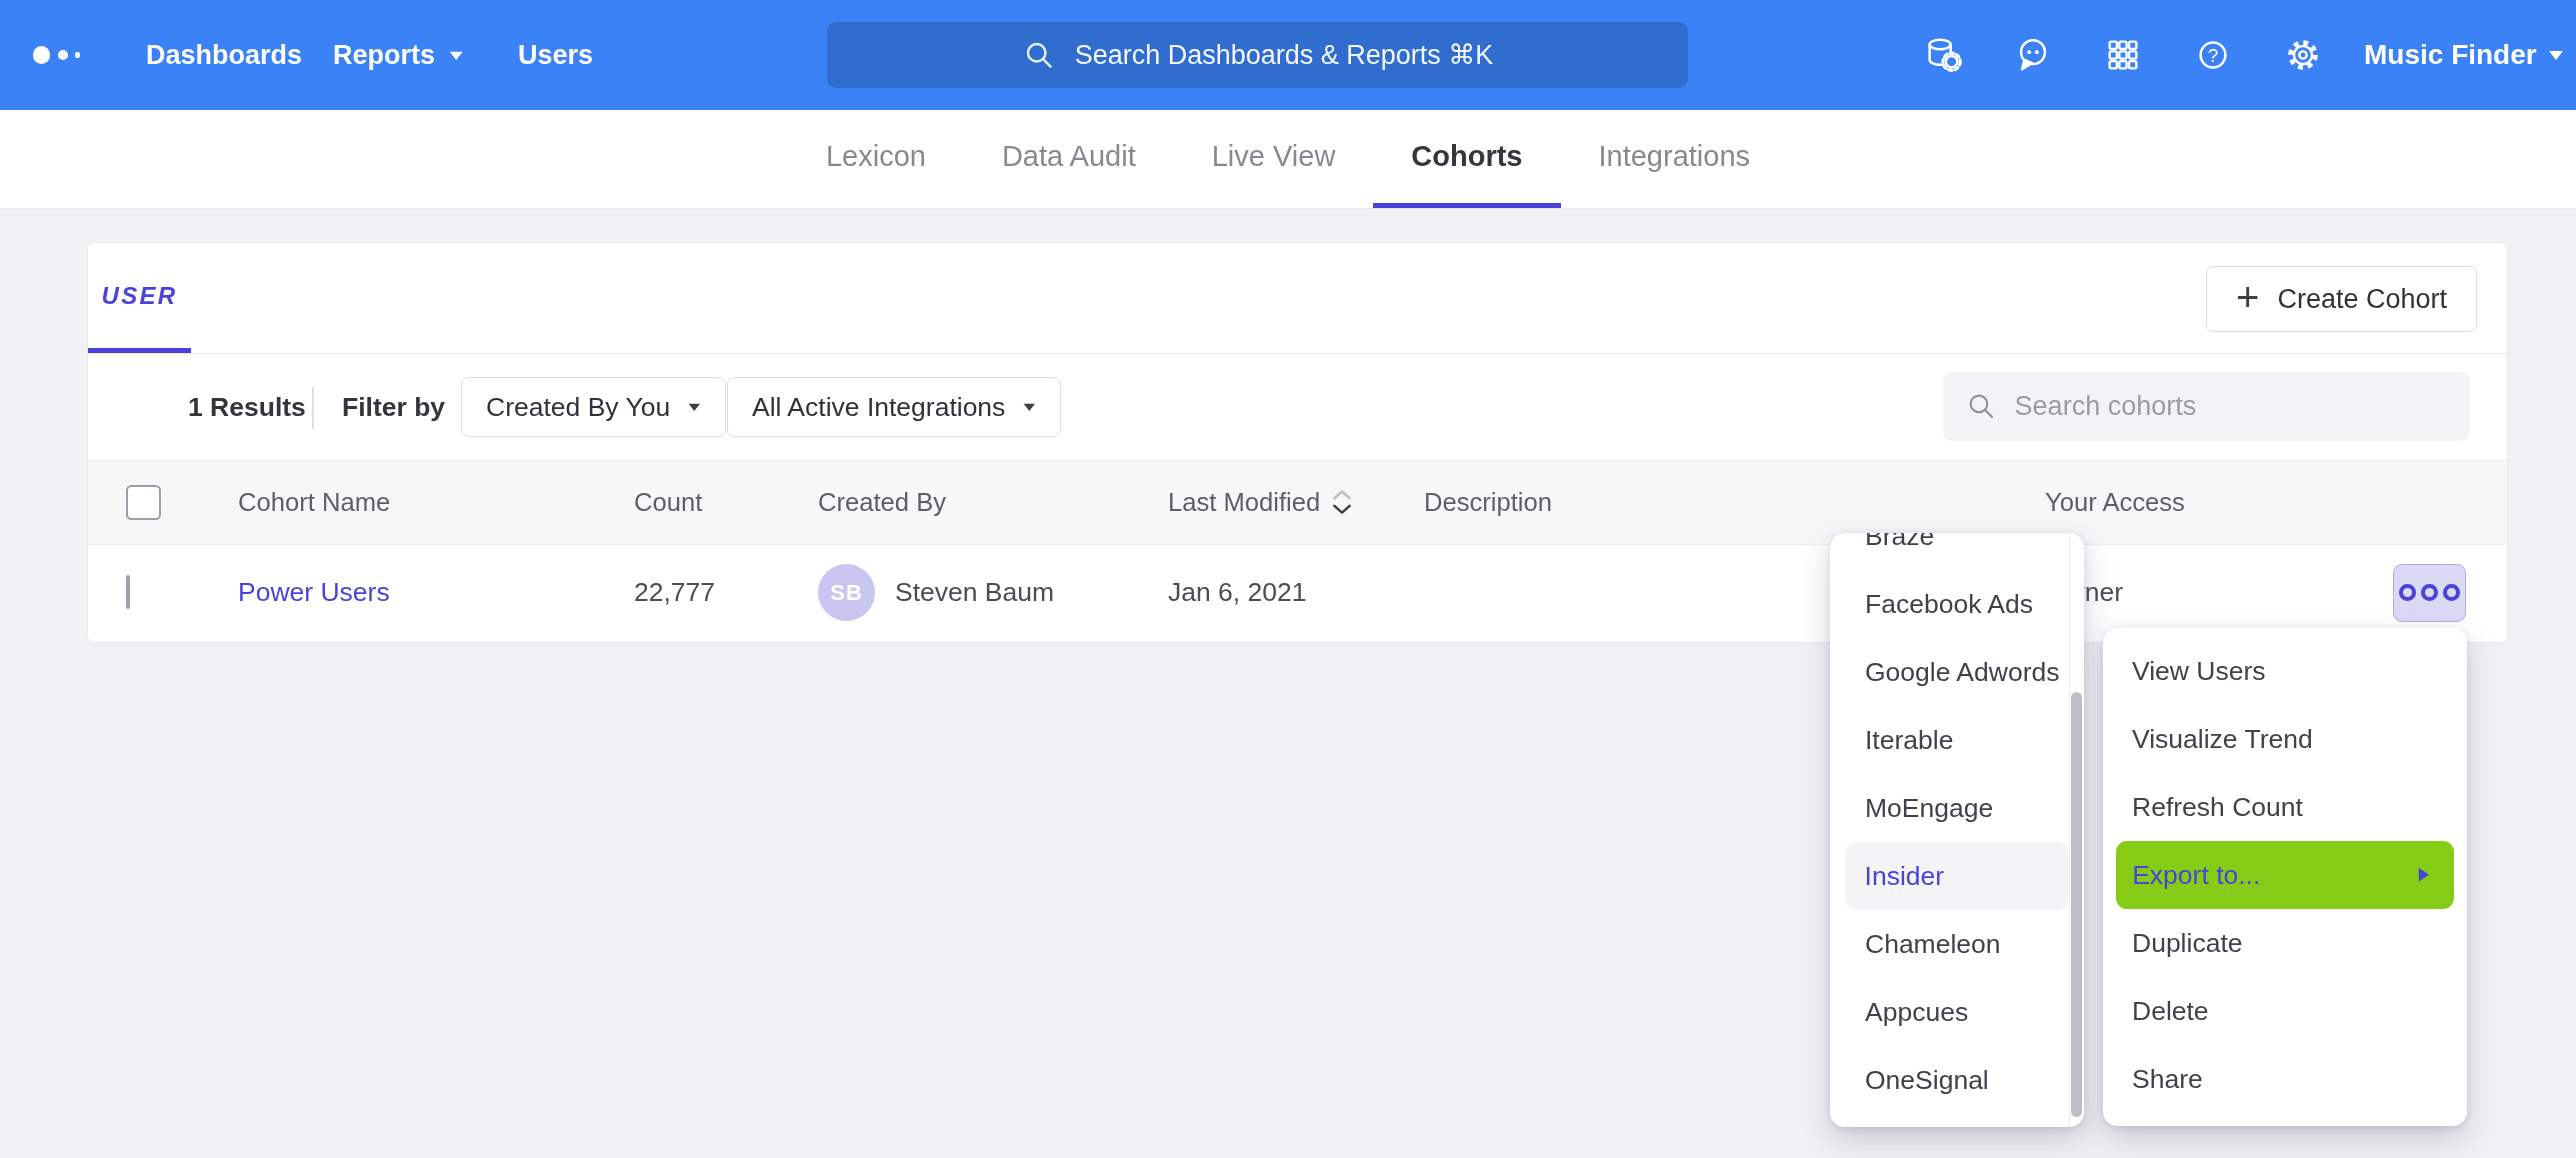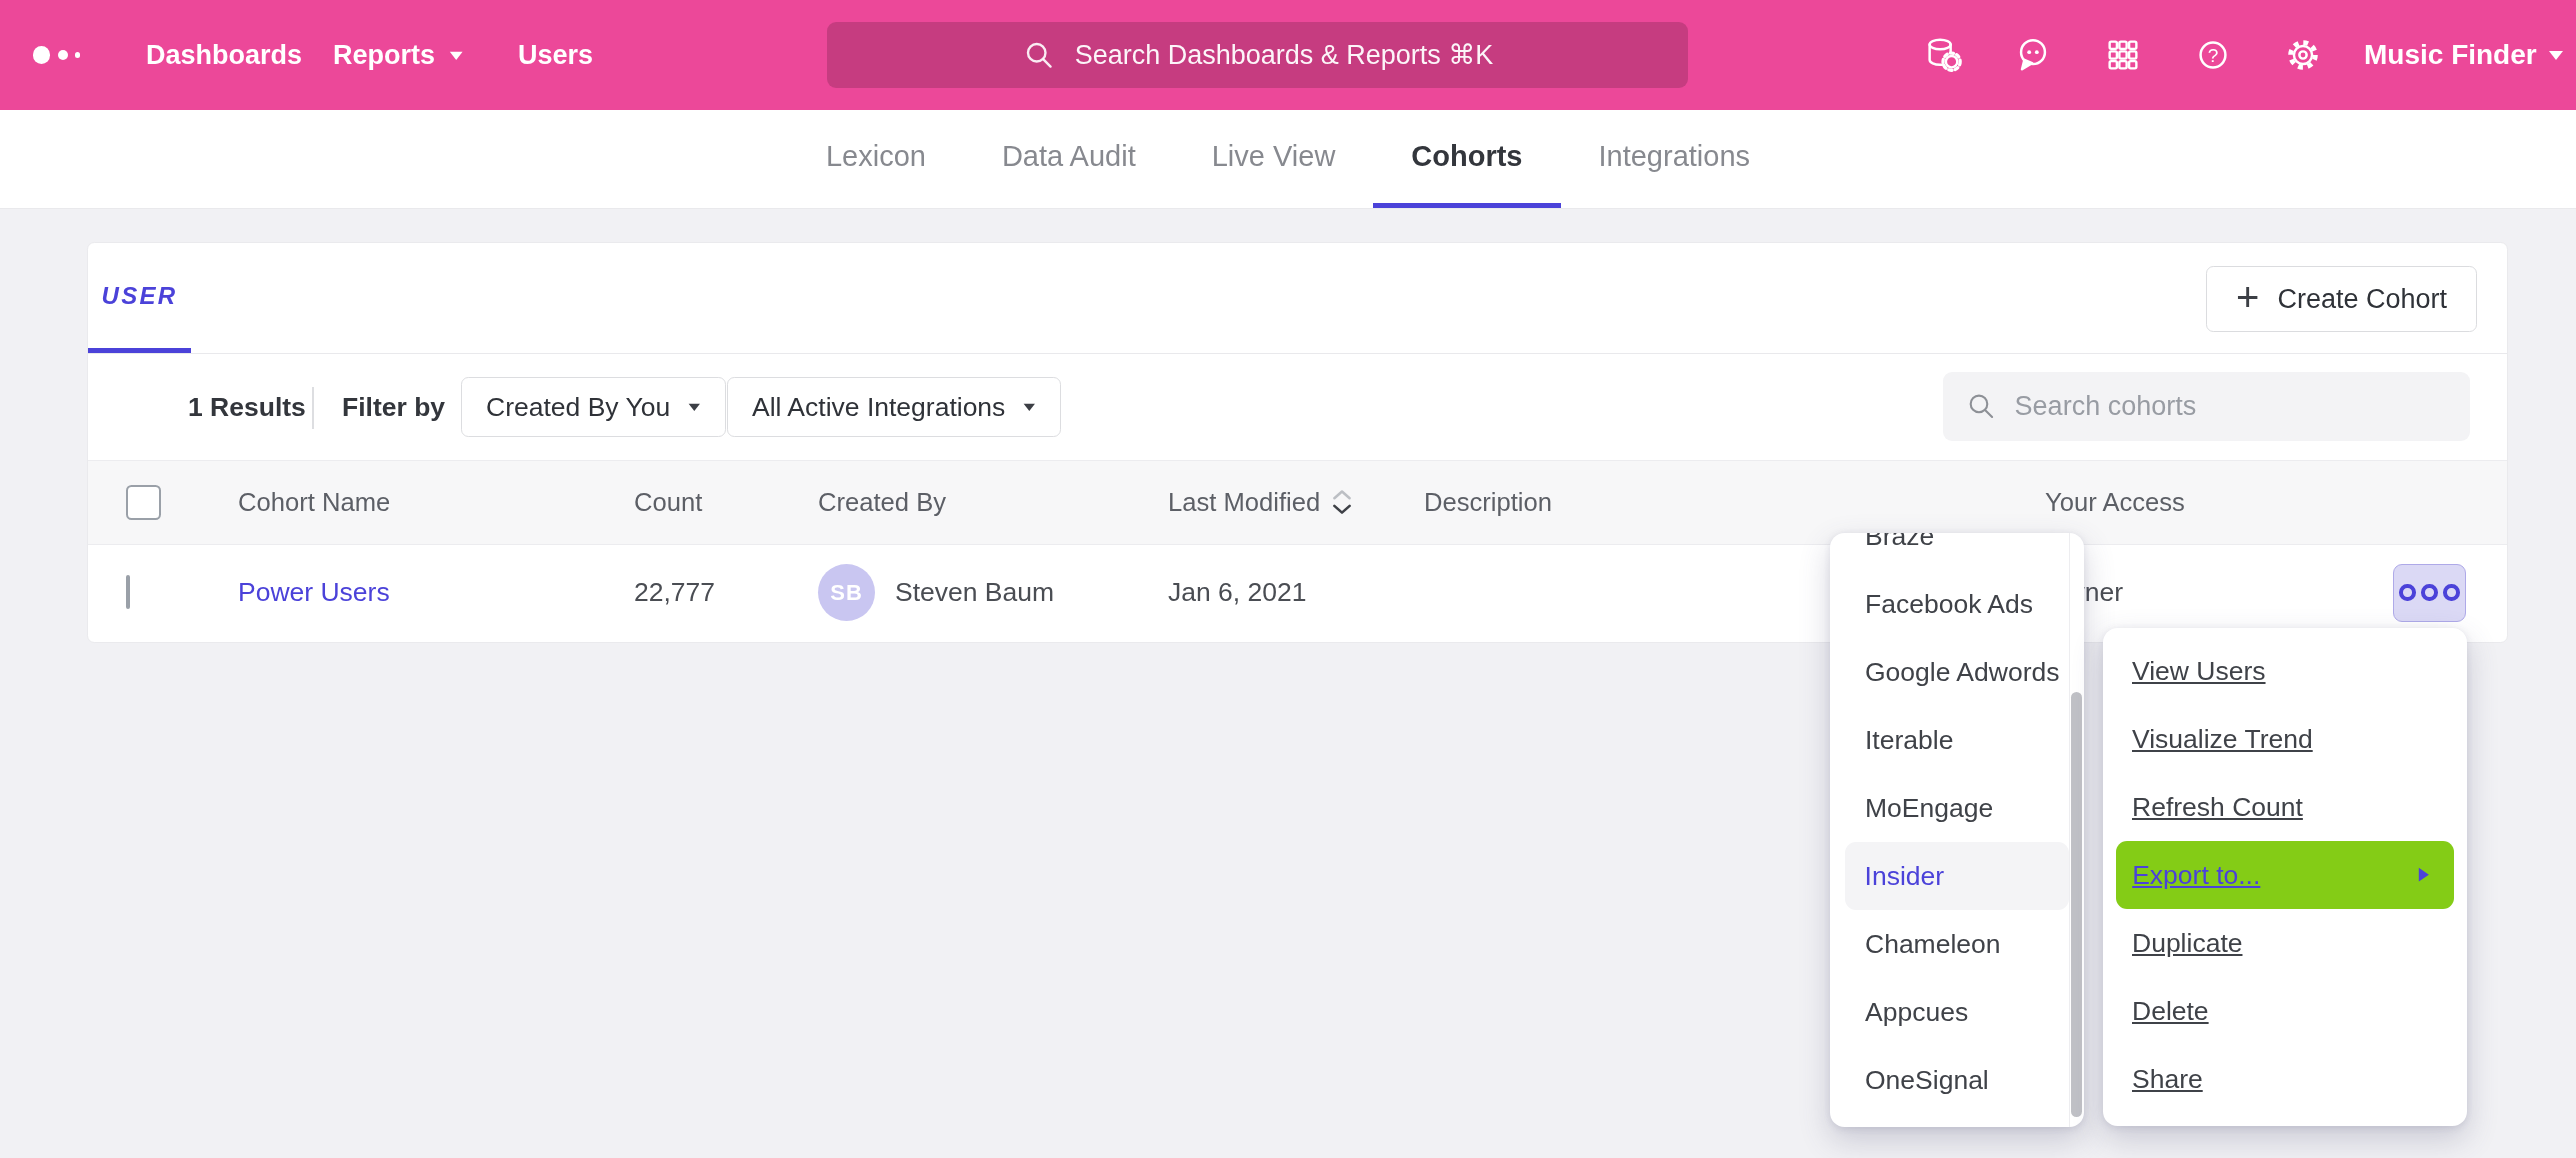--- a/index.html
+++ b/index.html
@@ -1,20 +1,20 @@
 <!DOCTYPE html>
 <html style="font-size:14.6px"><head>
 <meta charset="utf-8">
 <style>
   * { box-sizing: border-box; margin: 0; padding: 0; }
   body { margin:0; background:#e8e8ec; font-family:"Liberation Sans","DejaVu Sans",sans-serif; }
   #screen { position:relative; width:2576px; height:1158px; background:#f1f1f4; overflow:hidden; }
 
   
-  .topnav { position:absolute; left:0; top:0; width:100%; height:110px; background:#ec4899; }
+  .topnav { position:absolute; left:0; top:0; width:100%; height:110px; background:#3b82f6; }
   .logo { position:absolute; left:33px; top:0; height:110px; display:flex; align-items:center; gap:7.3px; }
   .logo .dot { background:#fff; border-radius:50%; }
   .logo .d1 { width:17.4px; height:17.4px; }
   .logo .d2 { width:10px; height:10px; }
   .logo .d3 { width:5.5px; height:5.5px; }
   .nav-link { position:absolute; top:0; height:110px; display:flex; align-items:center; gap:12.8px;
               color:#fff; font-size:27px; font-weight:bold; cursor:pointer; }
   .nav-dashboards { left:146px; } .nav-reports { left:333px; } .nav-users { left:518px; }
   .gsearch { position:absolute; left:827px; top:22px; width:861px; height:66px; border-radius:9px;
              background:rgba(0,0,0,0.16); display:flex; align-items:center; justify-content:center; gap:18px;
@@ -80,21 +80,21 @@
   .submenu { position:absolute; left:1830px; top:533px; width:254px; height:594px; overflow:hidden; z-index:20; }
   .submenu-list { margin-top:-31px; }
   .menu-item { height:68px; display:flex; align-items:center; padding-left:35px; font-size:26.5px;
                color:#3f4248; cursor:pointer; white-space:nowrap; }
   .submenu .menu-item.selected { margin:0 14.6px; padding-left:20px; border-radius:11px; background:#f4f4f6;
                color:#4B42D9; }
   .scroll-track { position:absolute; top:0; right:13.7px; width:0.9px; height:100%; background:#ededf0; }
   .scroll-thumb { position:absolute; top:159px; right:1.8px; width:11px; height:425px; border-radius:5.5px;
                   background:#c0c1c6; cursor:grab; }
   .ctxmenu { position:absolute; left:2103px; top:628px; width:364px; height:498px; z-index:21; padding-top:9px; }
-  .ctxmenu .menu-item { padding-left:29px;text-decoration:underline; }
+  .ctxmenu .menu-item { padding-left:29px; }
   .ctxmenu .menu-item.highlight { margin:0 12.8px; padding:0 24px 0 16.4px; border-radius:11px; background:#84cc16;
                color:#4B42D9; display:flex; justify-content:space-between; align-items:center; }
 </style>
 </head>
 <body>
 
 <div id="screen">
 
   <div class="topnav">
     <div class="logo">

